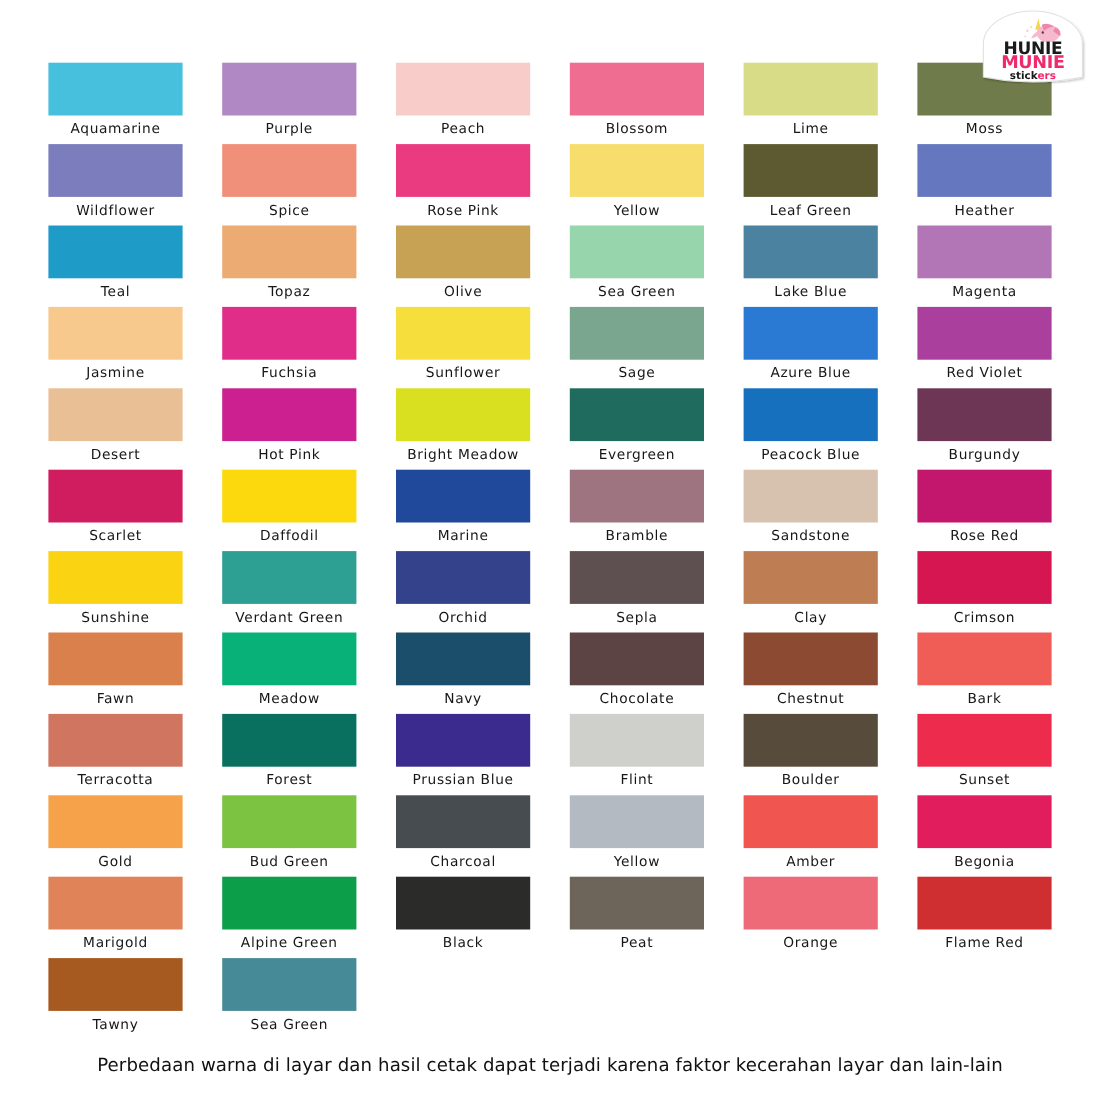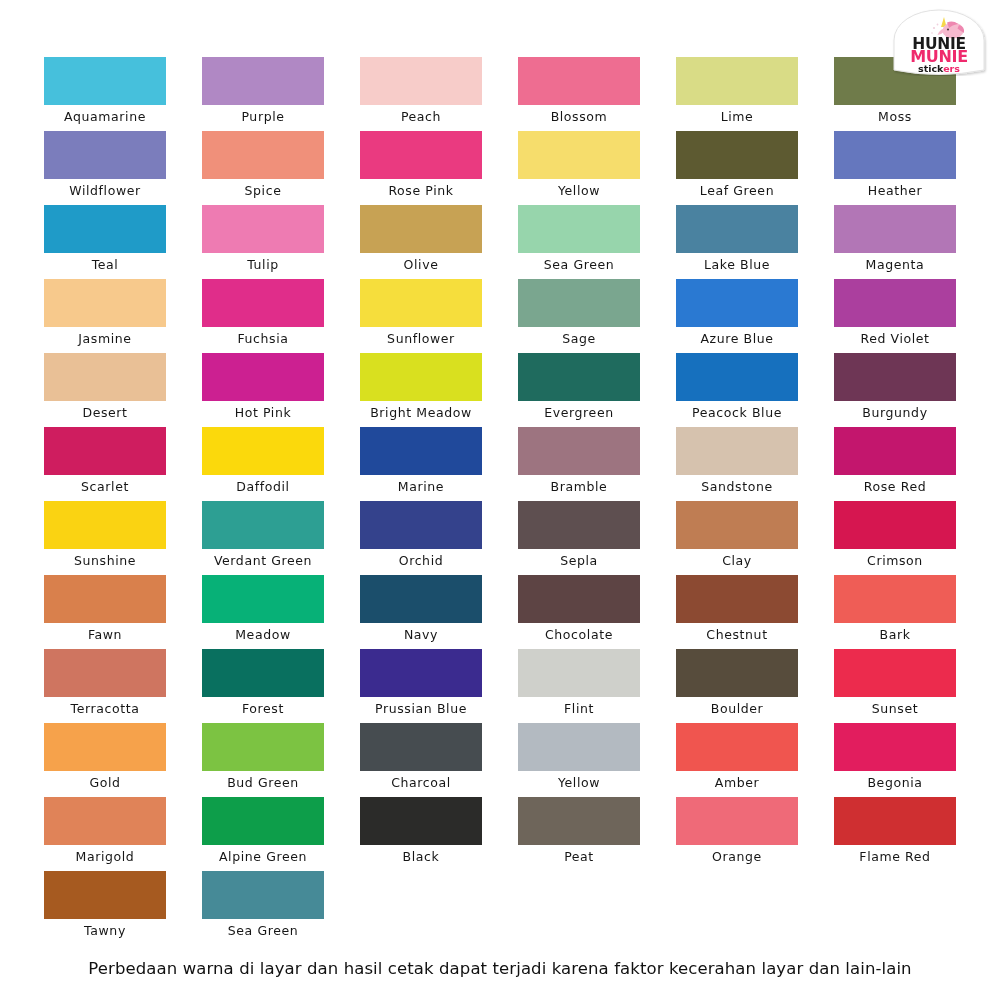--- a/index.html
+++ b/index.html
@@ -165,22 +165,22 @@
       </div>
       <div class="swatch-cell">
         <span class="swatch-chip" style="background-color: rgb(101, 119, 190);"></span>
         <span class="swatch-label">Heather</span>
       </div>
       <div class="swatch-cell">
         <span class="swatch-chip" style="background-color: rgb(31, 155, 200);"></span>
         <span class="swatch-label">Teal</span>
       </div>
       <div class="swatch-cell">
-        <span class="swatch-chip" style="background-color: rgb(238, 123, 178);"></span>
-        <span class="swatch-label">Tulip</span>
+        <span class="swatch-chip" style="background-color: rgb(237, 171, 116);"></span>
+        <span class="swatch-label">Topaz</span>
       </div>
       <div class="swatch-cell">
         <span class="swatch-chip" style="background-color: rgb(199, 162, 84);"></span>
         <span class="swatch-label">Olive</span>
       </div>
       <div class="swatch-cell">
         <span class="swatch-chip" style="background-color: rgb(151, 213, 172);"></span>
         <span class="swatch-label">Sea Green</span>
       </div>
       <div class="swatch-cell">

